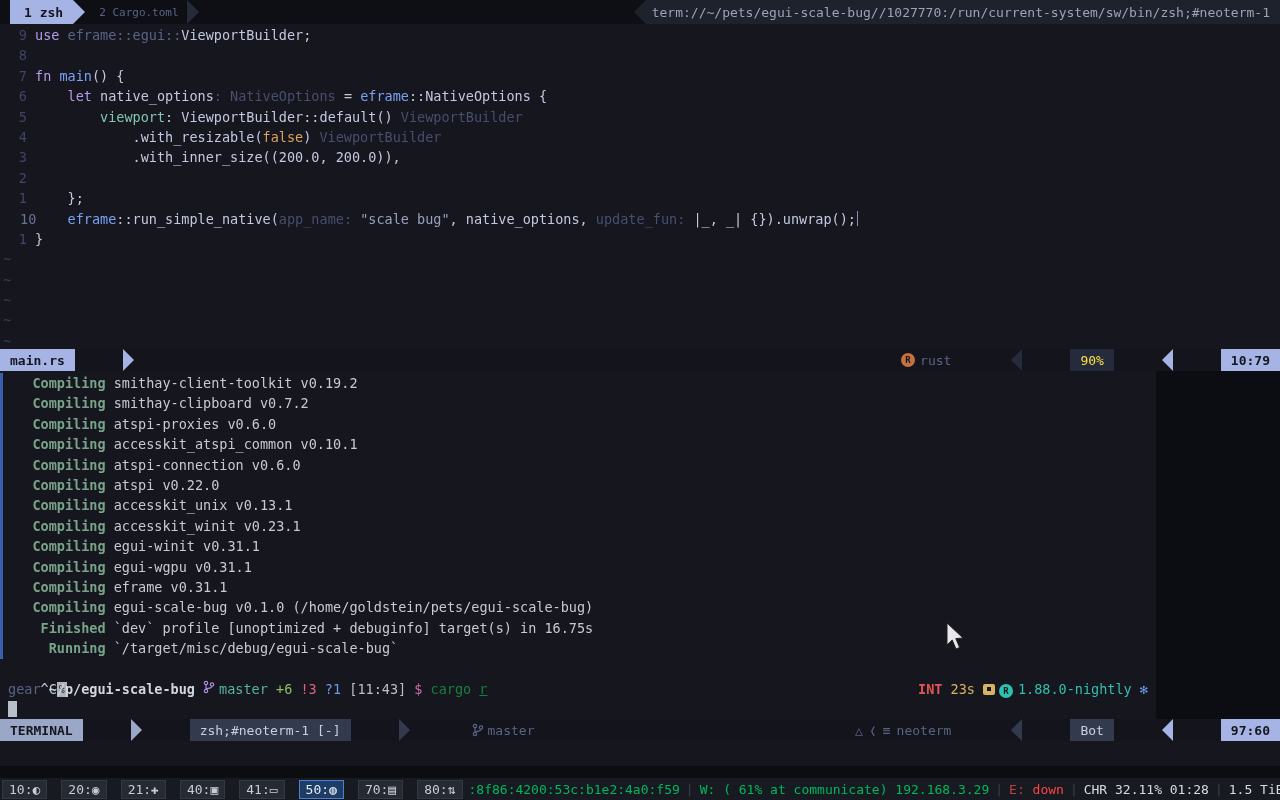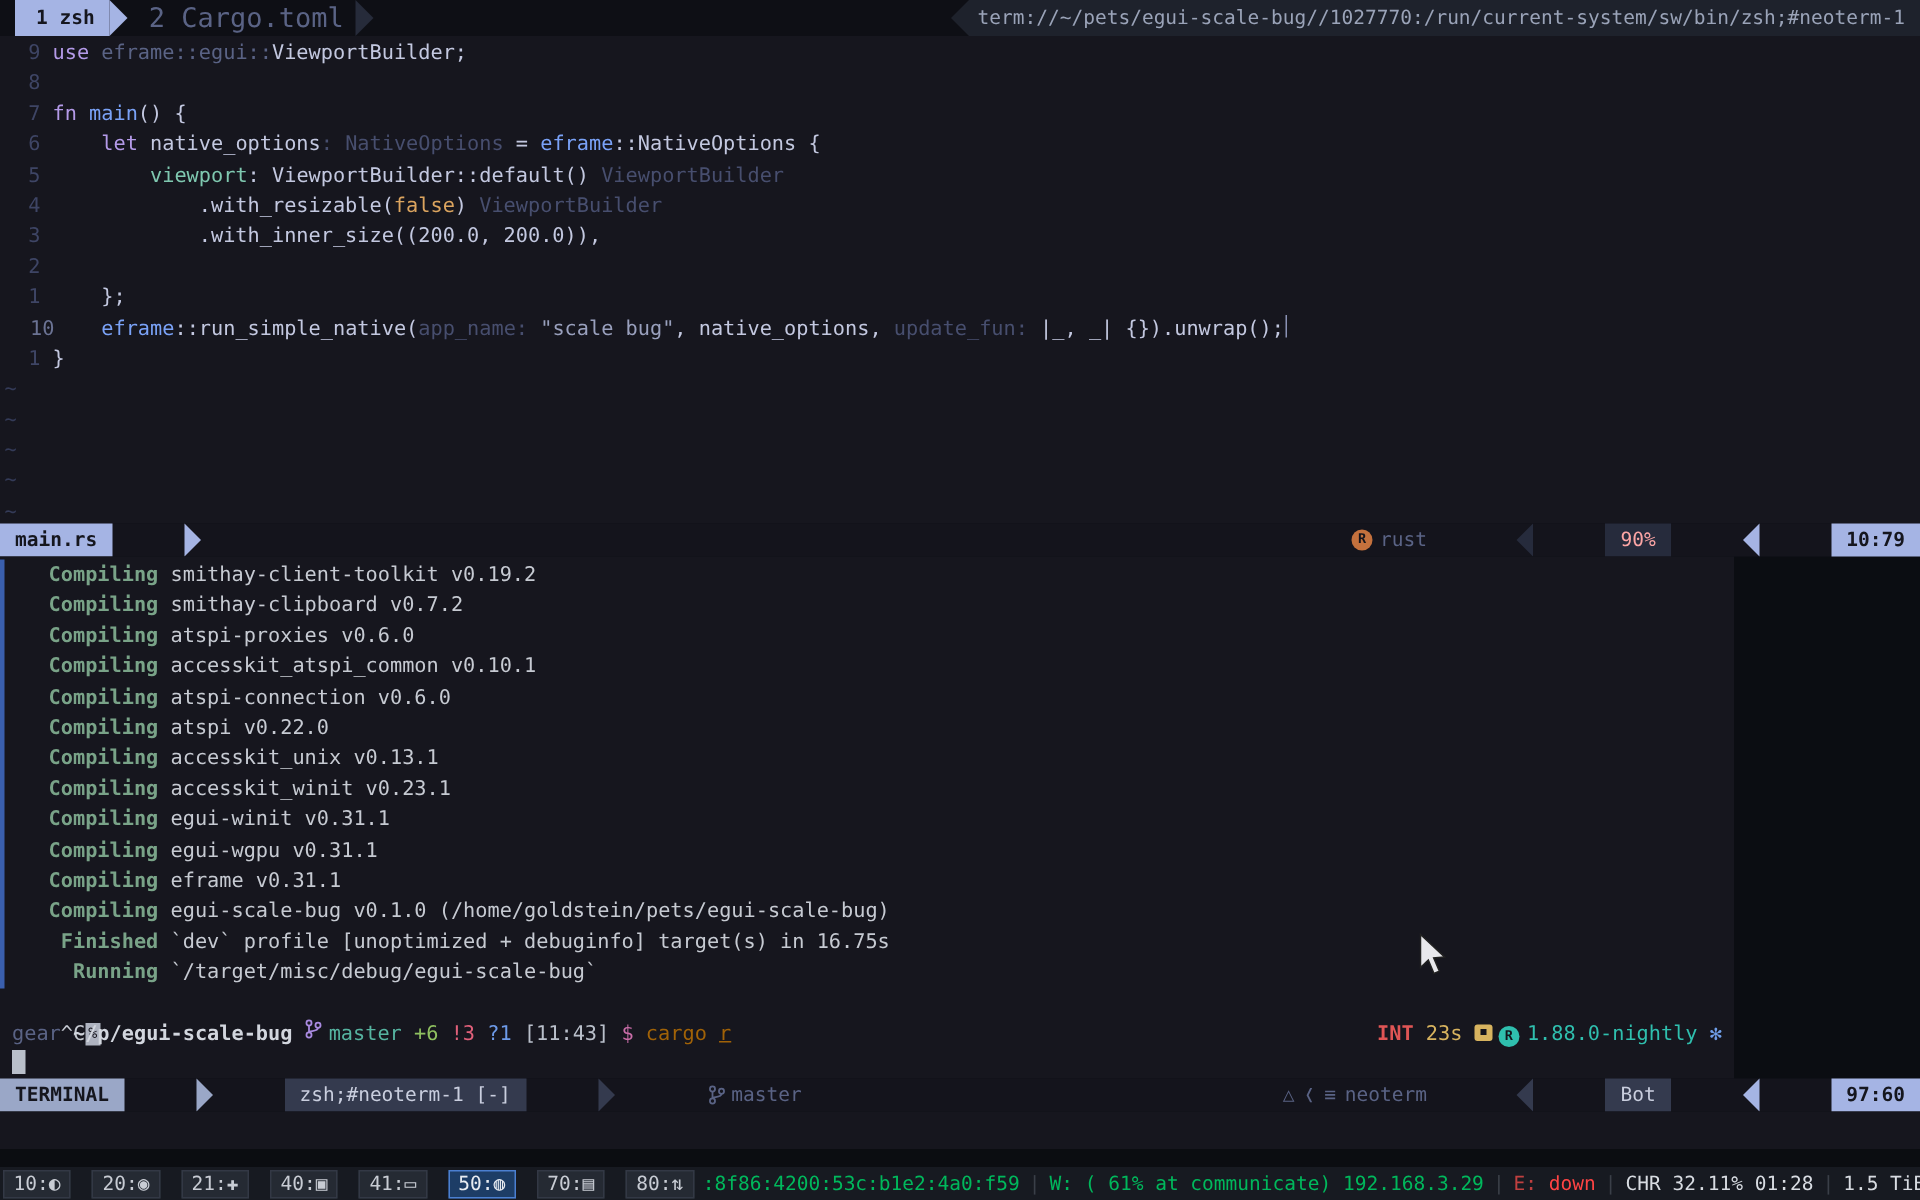--- a/index.html
+++ b/index.html
@@ -3,21 +3,21 @@
 <meta charset="utf-8">
 <style>
   * { margin:0; padding:0; box-sizing:border-box; }
   html,body { width:1280px; height:800px; background:#0b0d12; overflow:hidden; }
   body { font-family:"DejaVu Sans Mono", monospace; position:relative; }
 
   
   .tabline { position:absolute; left:0; top:0; width:1280px; height:24px; background:#0e0f15; display:flex; align-items:stretch; }
   .tab-active { display:flex; align-items:center; background:#a5b4e4; color:#15161e; font-weight:bold; font-size:13px; padding:0 10px 0 14px; margin-left:10px; }
   .pl-r-blue { width:0; height:0; border-top:12px solid transparent; border-bottom:12px solid transparent; border-left:12px solid #a5b4e4; }
-  .tab-inactive { display:flex; align-items:center; color:#5a6385; font-size:18px; padding:0 8px 0 14px; }
+  .tab-inactive { display:flex; align-items:center; color:#5a6385; font-size:11px; padding:0 8px 0 14px; }
   .pl-r-dim { width:0; height:0; border-top:12px solid transparent; border-bottom:12px solid transparent; border-left:12px solid #262b3a; }
   .tab-title-wrap { margin-left:auto; display:flex; align-items:stretch; }
   .pl-l-title { width:0; height:0; border-top:12px solid transparent; border-bottom:12px solid transparent; border-right:12px solid #1e222c; }
   .tab-title { background:#1e222c; color:#9aa3b8; font-size:13px; display:flex; align-items:center; padding:0 10px 0 6px; white-space:pre; }
 
   
   .editor { position:absolute; left:0; top:24px; width:1280px; height:325px; background:#16161e; overflow:hidden; padding-top:1px; }
   .cline { height:20.4px; line-height:20.4px; font-size:13.5px; white-space:pre; display:flex; }
   .lnum { display:inline-block; width:27px; text-align:right; color:#3e4565; flex:none; }
   .lnum.cur { text-align:left; padding-left:20px; color:#6b7394; }
@@ -33,21 +33,21 @@
   .vcursor { display:inline-block; width:1px; height:15px; background:#8a91b4; vertical-align:-2px; margin-left:1px; }
   .tilde { height:20.4px; line-height:20.4px; font-size:13.5px; color:#343b58; padding-left:3px; }
 
   
   .sline { position:absolute; left:0; width:1280px; height:22px; background:#14141c; display:flex; align-items:stretch; font-size:13px;gap:48px; }
   .sline .seg-accent { background:#a5b4e4; color:#15161e; font-weight:bold; display:flex; align-items:center; padding:0 10px; }
   .pl22-r-accent { width:0;height:0;border-top:11px solid transparent;border-bottom:11px solid transparent;border-left:11px solid #a5b4e4; }
   .pl22-l-accent { width:0;height:0;border-top:11px solid transparent;border-bottom:11px solid transparent;border-right:11px solid #a5b4e4; }
   .pl22-l-mid { width:0;height:0;border-top:11px solid transparent;border-bottom:11px solid transparent;border-right:11px solid #262b3c; }
   .pl22-r-mid { width:0;height:0;border-top:11px solid transparent;border-bottom:11px solid transparent;border-left:11px solid #343a4e; }
-  .seg-mid { background:#262b3c; color:#fca5a5; display:flex; align-items:center; padding:0 10px; }
+  .seg-mid { background:#262b3c; color:#fde047; display:flex; align-items:center; padding:0 10px; }
   .seg-mid2 { background:#343a4e; color:#c9cede; display:flex; align-items:center; padding:0 10px; }
   .sline .dimtxt { color:#5a6385; display:flex; align-items:center; }
   .rust-badge { display:inline-flex; width:14px; height:14px; border-radius:50%; background:#c4713d; color:#14141c; font-size:9px; font-weight:bold; align-items:center; justify-content:center; margin-right:5px; }
   .rust-badge.teal { background:#2fbfae; }
   .branch-svg { width:12px; height:14px; margin-right:4px; }
 
   
   .term { position:absolute; left:0; top:371px; width:1156px; height:348px; background:#16161e; padding-top:2px; overflow:hidden; }
   .term-strip { position:absolute; left:0; top:2px; width:3px; height:286px; background:#3a5fae; }
   .tline { height:20.4px; line-height:20.4px; font-size:13.5px; white-space:pre; color:#c6cad2; padding-left:8px; }
@@ -55,21 +55,21 @@
   .pctblock { display:inline-block; background:#aeb3c0; color:#16161e; font-size:10px; line-height:15px; padding:0 2px; vertical-align:1px; }
   .prow { display:flex; justify-content:space-between; padding-right:8px; }
   .p-host { color:#5a6385; }
   .p-path { color:#d2d6de; font-weight:bold; }
   .p-branch { color:#56b3a0; }
   .p-add { color:#8fc060; }
   .p-mod { color:#e0607a; }
   .p-unt { color:#6d9ae8; }
   .p-time { color:#b9bfca; }
   .p-dollar { color:#c96da8; }
-  .p-cmd { color:#a16207; }
+  .p-cmd { color:#15803d; }
   .p-cursor-ch { text-decoration:underline; }
   .rp-int { color:#e05555; font-weight:bold; }
   .rp-dur { color:#d7b35f; }
   .rp-chain { color:#2fbfae; }
   .rp-nix { color:#6f9ee8; }
   .pkg-icon { display:inline-block; width:12px; height:11px; background:#d7b35f; border-radius:2px; position:relative; vertical-align:-1px; margin:0 4px 0 8px; }
   .pkg-icon::after { content:""; position:absolute; left:4px; top:3px; width:4px; height:4px; background:#14141c; }
   .block-cursor { display:inline-block; width:9px; height:16px; background:#b9bfca; vertical-align:-3px; margin-left:8px; }
   .gitpurple { color:#a98ae0; }
 

